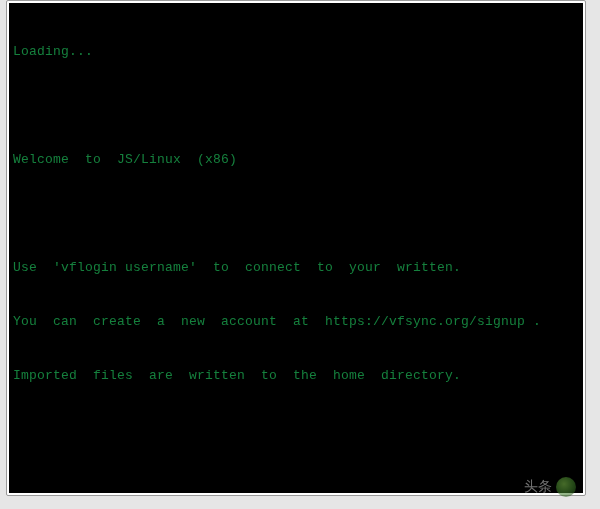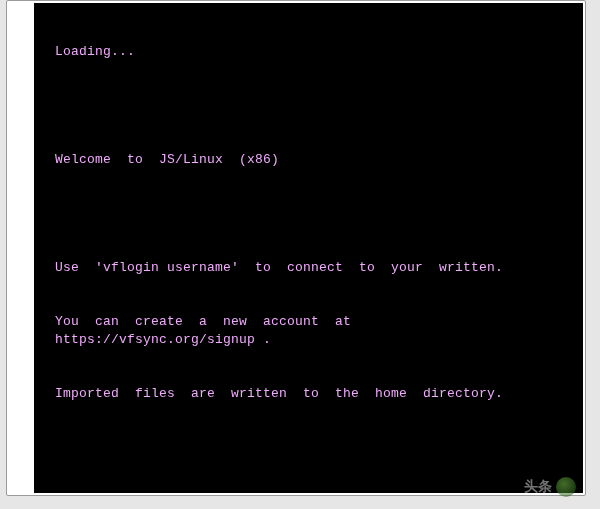--- a/index.html
+++ b/index.html
@@ -22,42 +22,41 @@
     box-sizing: border-box;
     border-radius: 2px;
   }
   .terminal {
     position: absolute;
     left: 2px;
     top: 2px;
     right: 2px;
     bottom: 2px;
     background: #000000;
-    color: #f0abfc;
+    color: #15803d;
     font-size: 13px;
     line-height: 18px;
-    padding: 4px 21px;
+    padding: 4px 4px;
     white-space: pre-wrap;
     overflow: hidden;
     letter-spacing: 0.2px;
-    margin-left: 25px;
   }
   .line { display: block; }
   .gap { height: 18px; }
   .watermark {
     position: absolute;
     right: 20px;
     bottom: 12px;
     display: flex;
     align-items: center;
     color: #cfcfcf;
     font-family: "Microsoft YaHei","Helvetica Neue",Arial,sans-serif;
     font-size: 14px;
     opacity: 0.55;
-    font-weight: 700;
+    font-weight: 400;
     justify-content: center;
   }
   .watermark .avatar {
     width: 20px;
     height: 20px;
     border-radius: 50%;
     background: radial-gradient(circle at 40% 35%, #7fc24b 0%, #3f7f2a 55%, #1f3a14 100%);
     margin: 0 4px;
   }
 </style>

